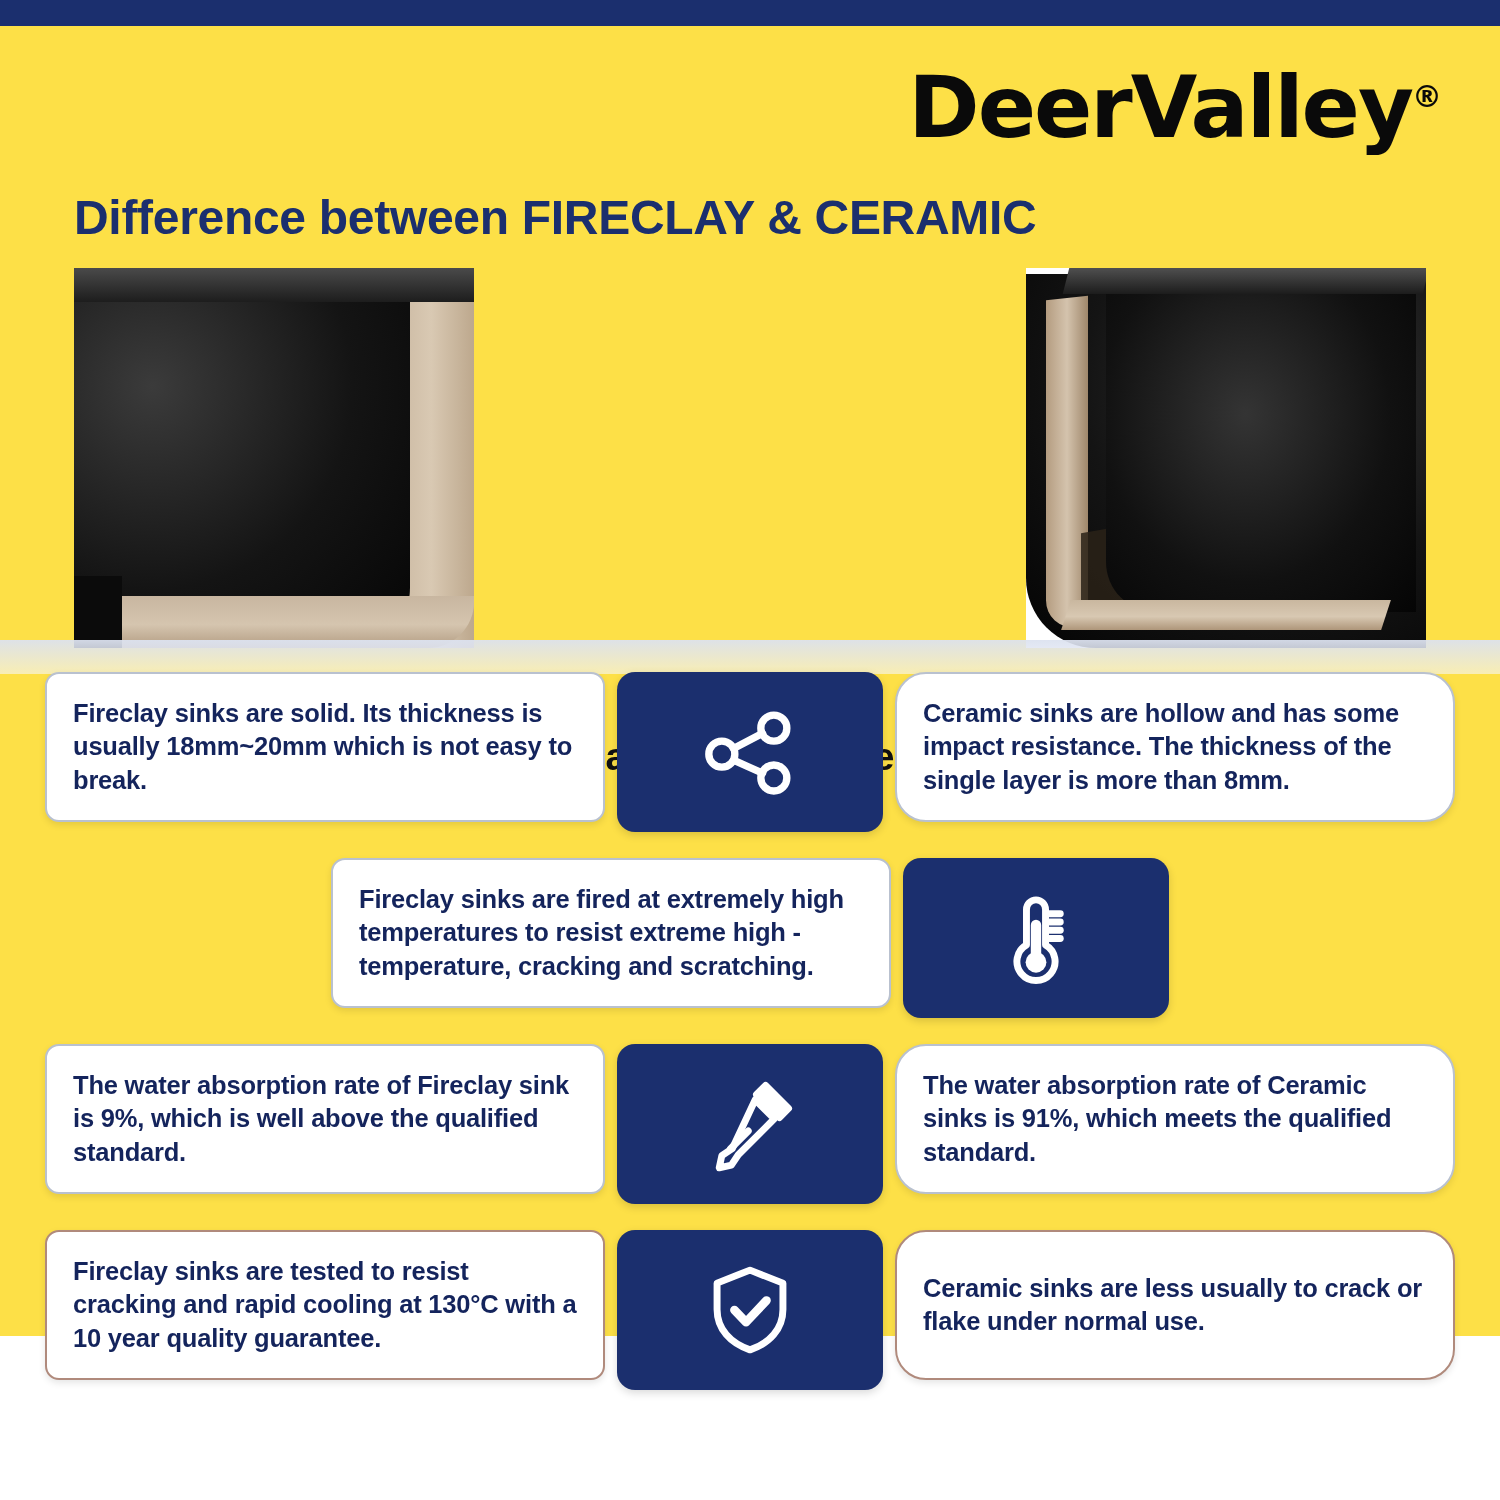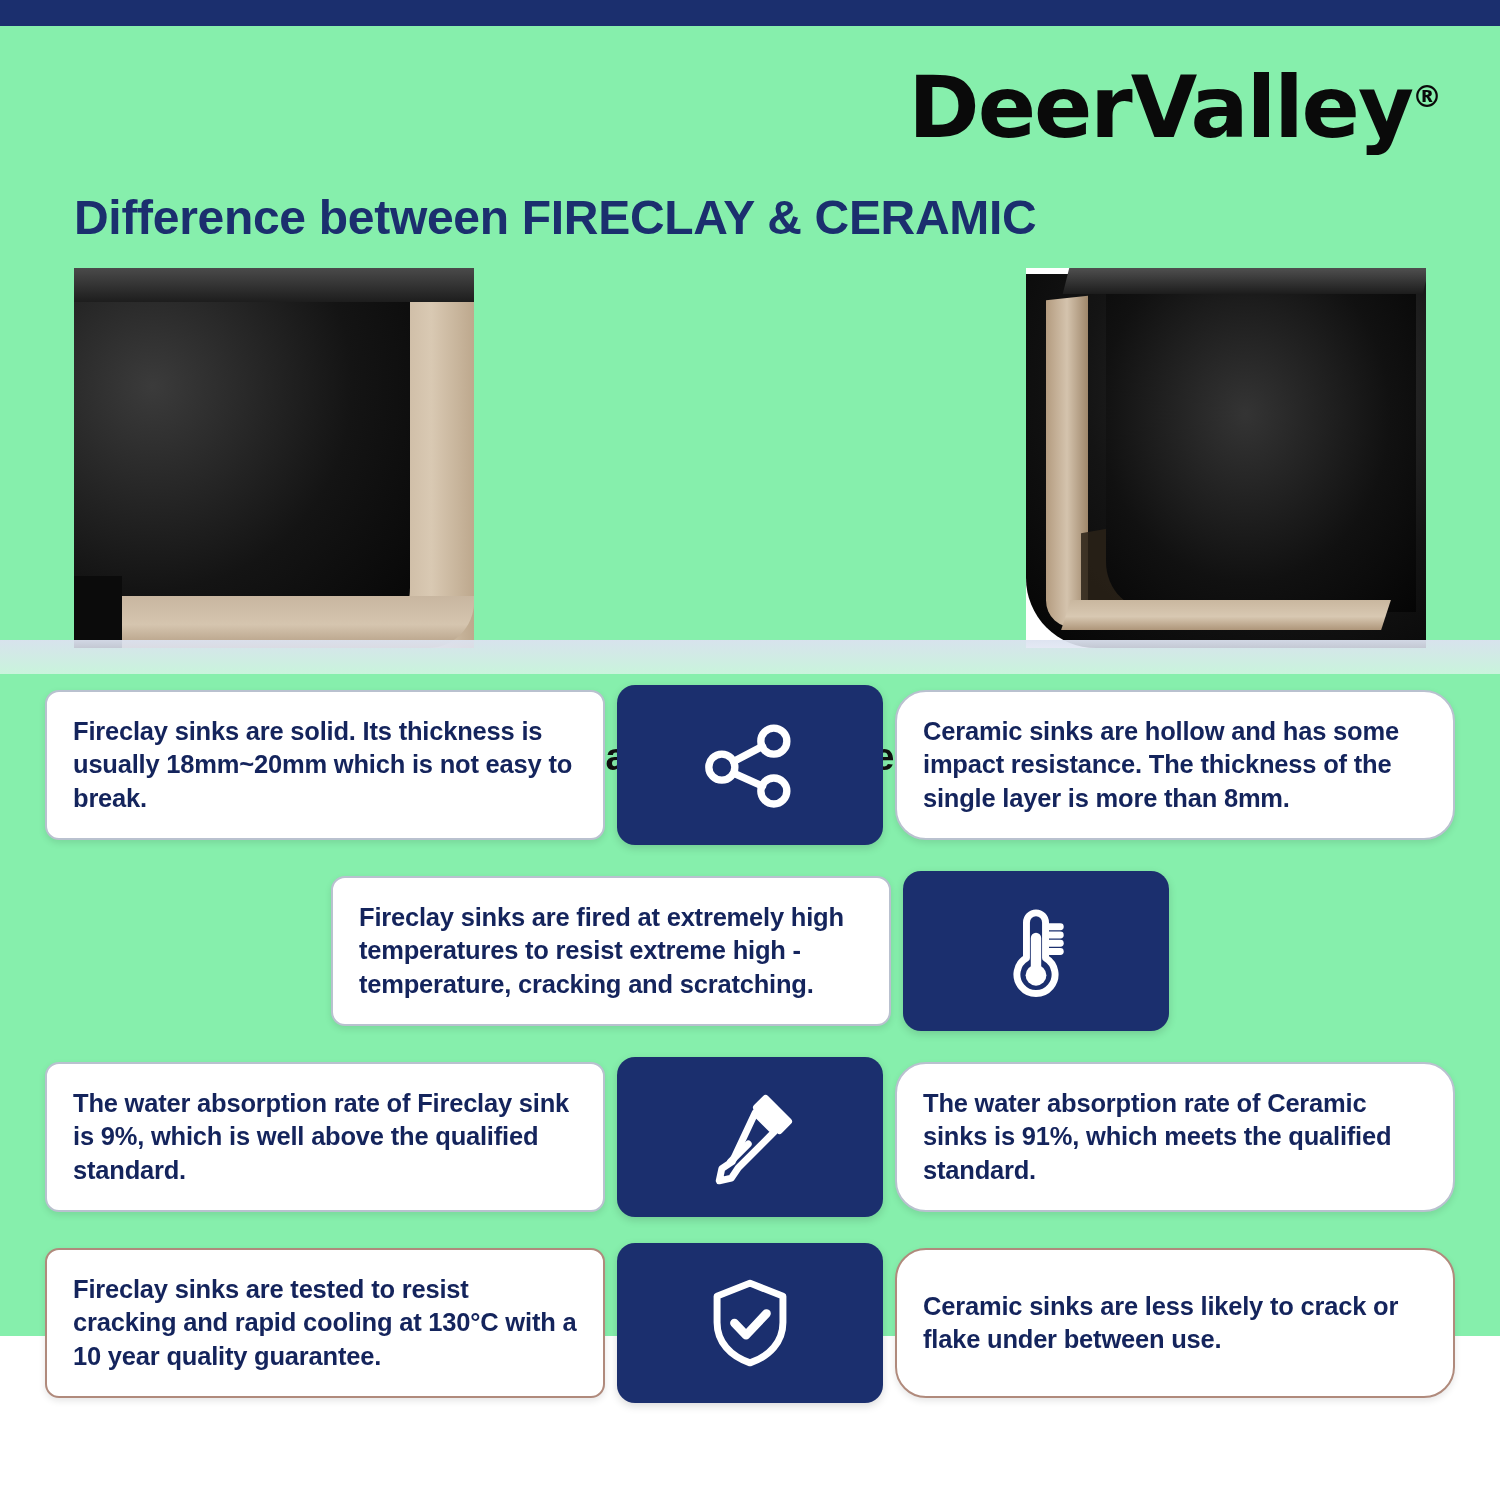--- a/index.html
+++ b/index.html
@@ -5,21 +5,21 @@
   * { box-sizing: border-box; margin: 0; padding: 0; }
   html, body {
     width: 1500px; height: 1500px;
     background: #ffffff;
     font-family: "Liberation Sans", sans-serif;
     overflow: hidden;
   }
   .page {
     position: relative;
     width: 1500px; height: 1336px;
-    background: #86efac;
+    background: #fde047;
   }
   
   .top-bar {
     position: absolute; top: 0; left: 0;
     width: 1500px; height: 26px;
     background: #1b2f6e;
   }
   
   .brand {
     position: absolute;
@@ -177,21 +177,21 @@
 
   
   .rows {
     position: absolute;
     top: 672px; left: 0; width: 1500px;
   }
   .row {
     position: relative;
     height: 186px;
     display: flex;
-    align-items: center;
+    align-items: flex-start;
     justify-content: center;
   }
   .card {
     width: 560px;
     min-height: 150px;
     border: 2px solid #b9c1cf;
     border-radius: 14px;
     background: #ffffff;
     display: flex;
     align-items: center;
@@ -324,18 +324,18 @@
       <div class="card left">
         <p>Fireclay sinks are tested to resist cracking and rapid cooling at 130°C with a 10 year quality guarantee.</p>
       </div>
       <div class="icon-box">
         <svg viewBox="0 0 24 24" fill="none" stroke="#ffffff" stroke-width="1.6" stroke-linecap="round" stroke-linejoin="round">
           <path d="M12 2.8l7.6 3v6.1c0 4.5-3.1 7.8-7.6 9.3-4.5-1.5-7.6-4.8-7.6-9.3V5.8z"></path>
           <polyline points="8.4,12 11.1,14.8 15.8,9.8" stroke-width="2"></polyline>
         </svg>
       </div>
       <div class="card right">
-        <p>Ceramic sinks are less likely to crack or flake under between use.</p>
+        <p>Ceramic sinks are less usually to crack or flake under normal use.</p>
       </div>
     </div>
 
   </div>
 </div>
 
 </body></html>

